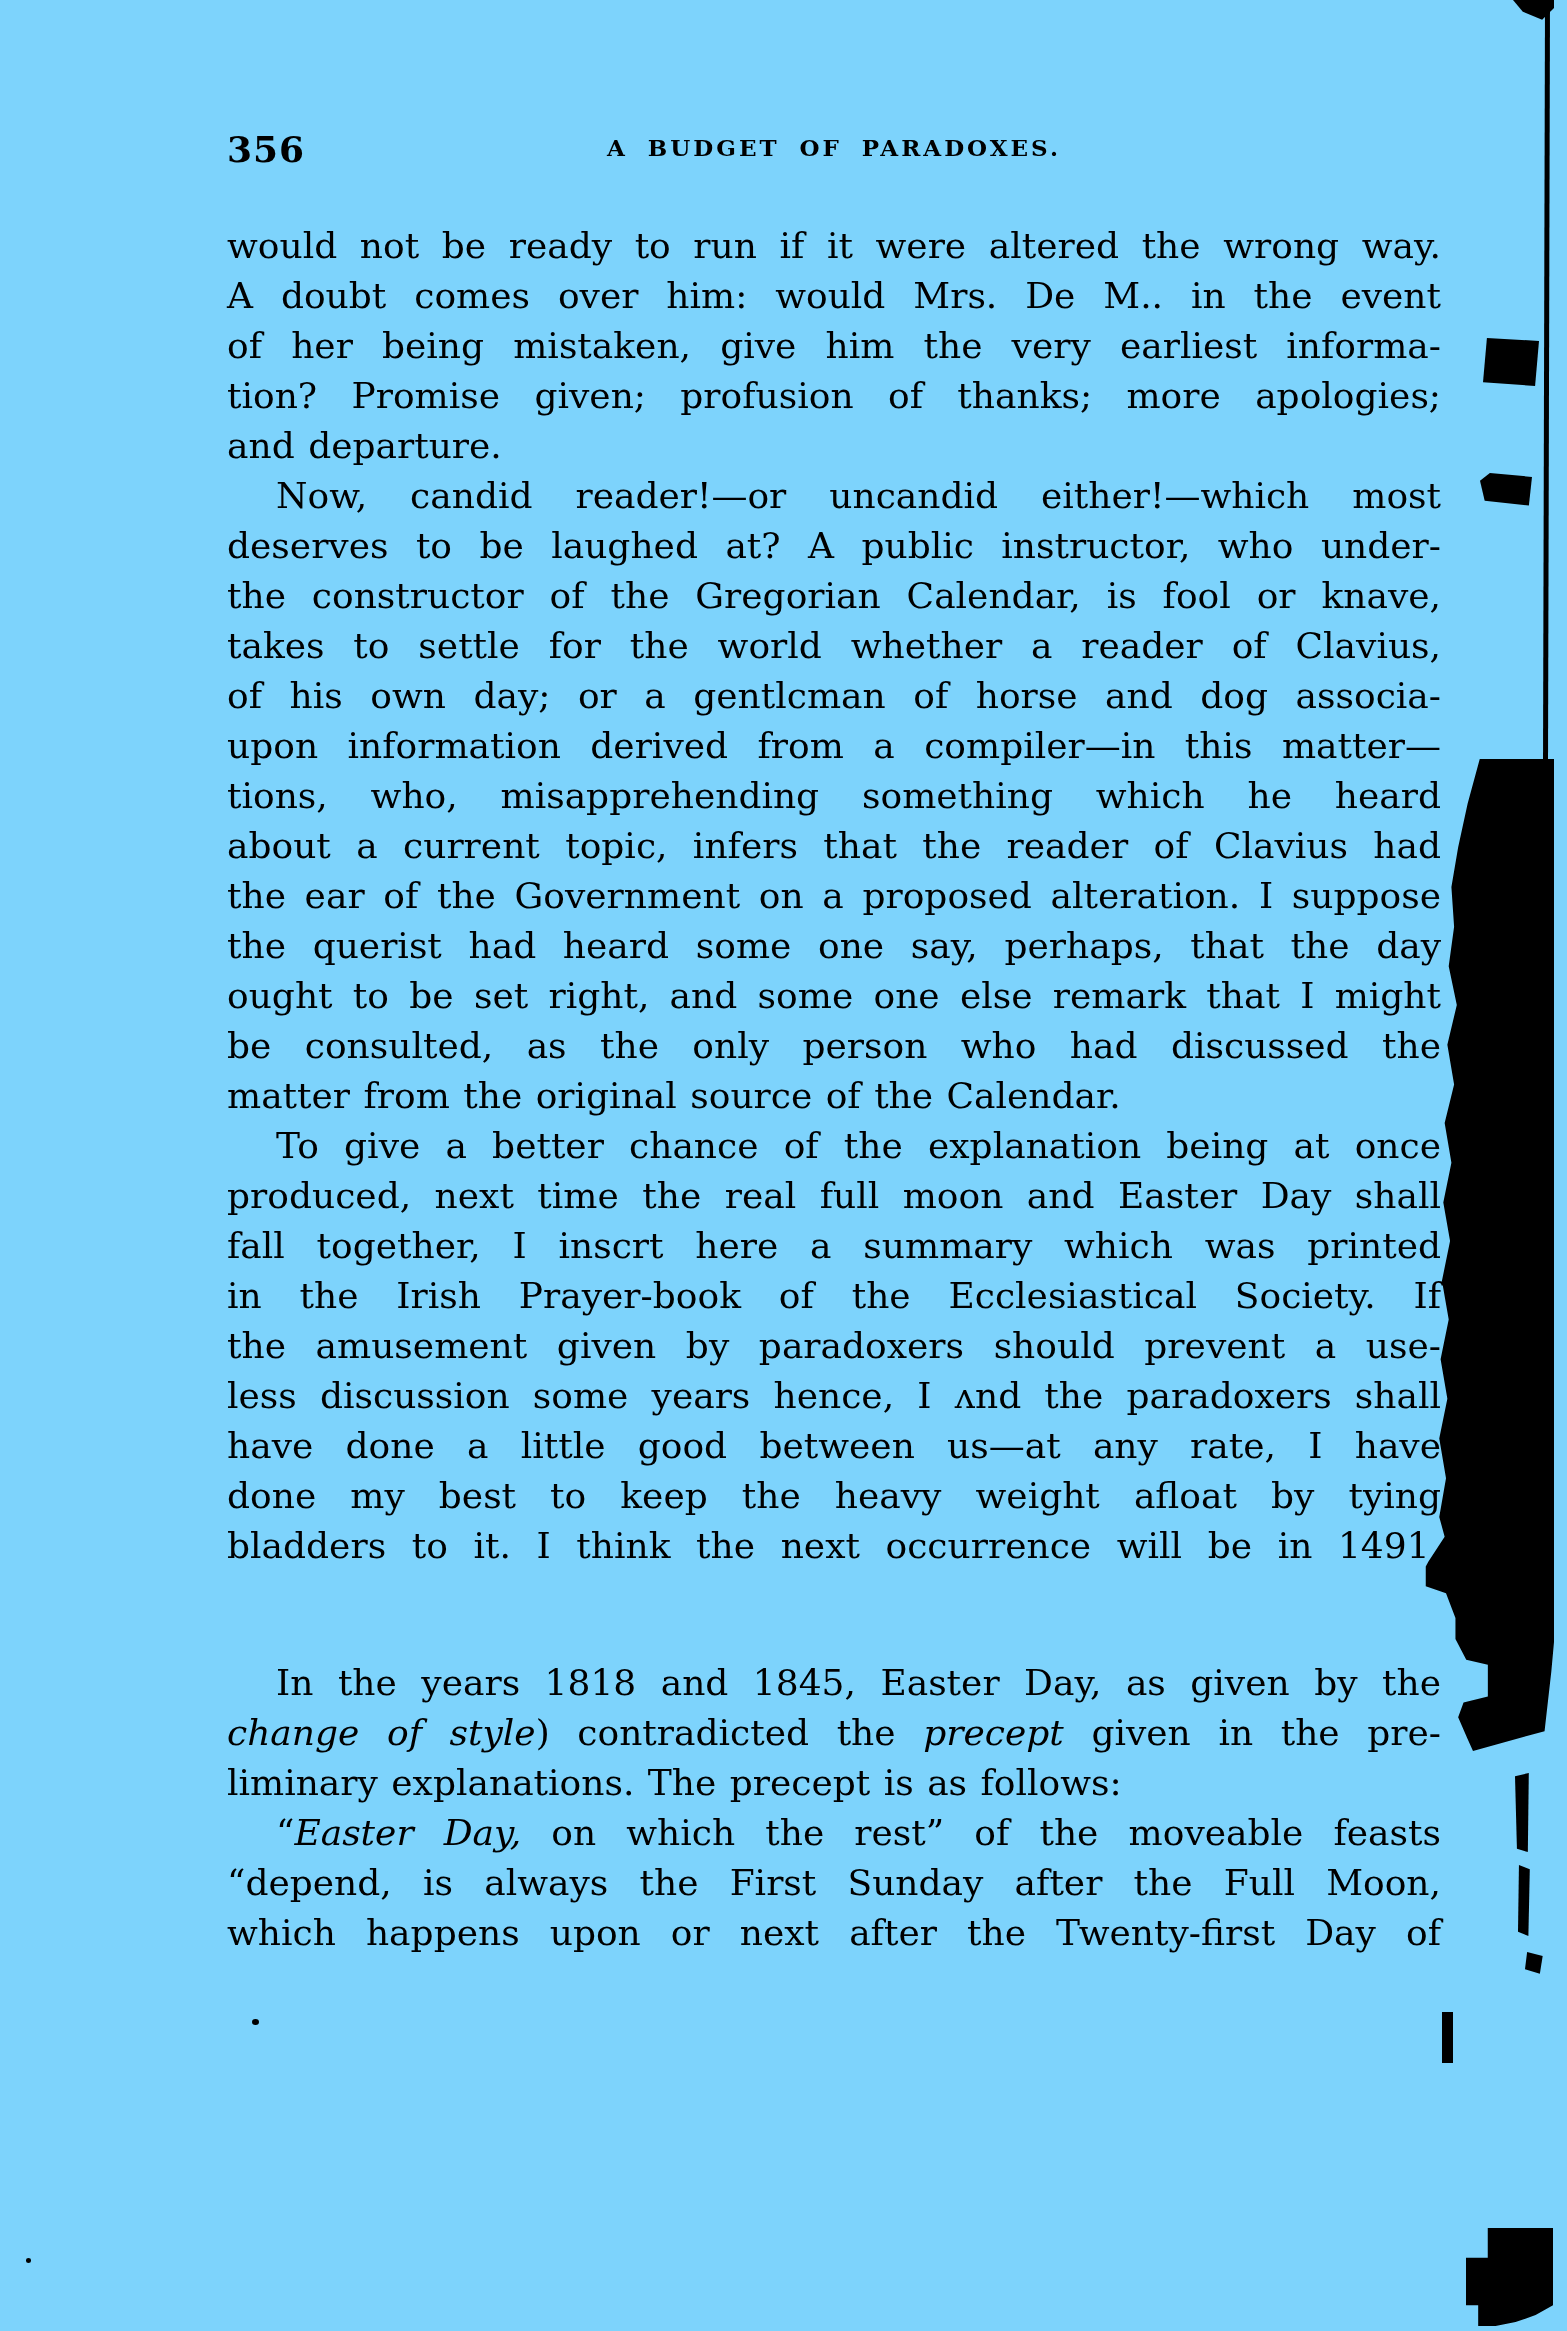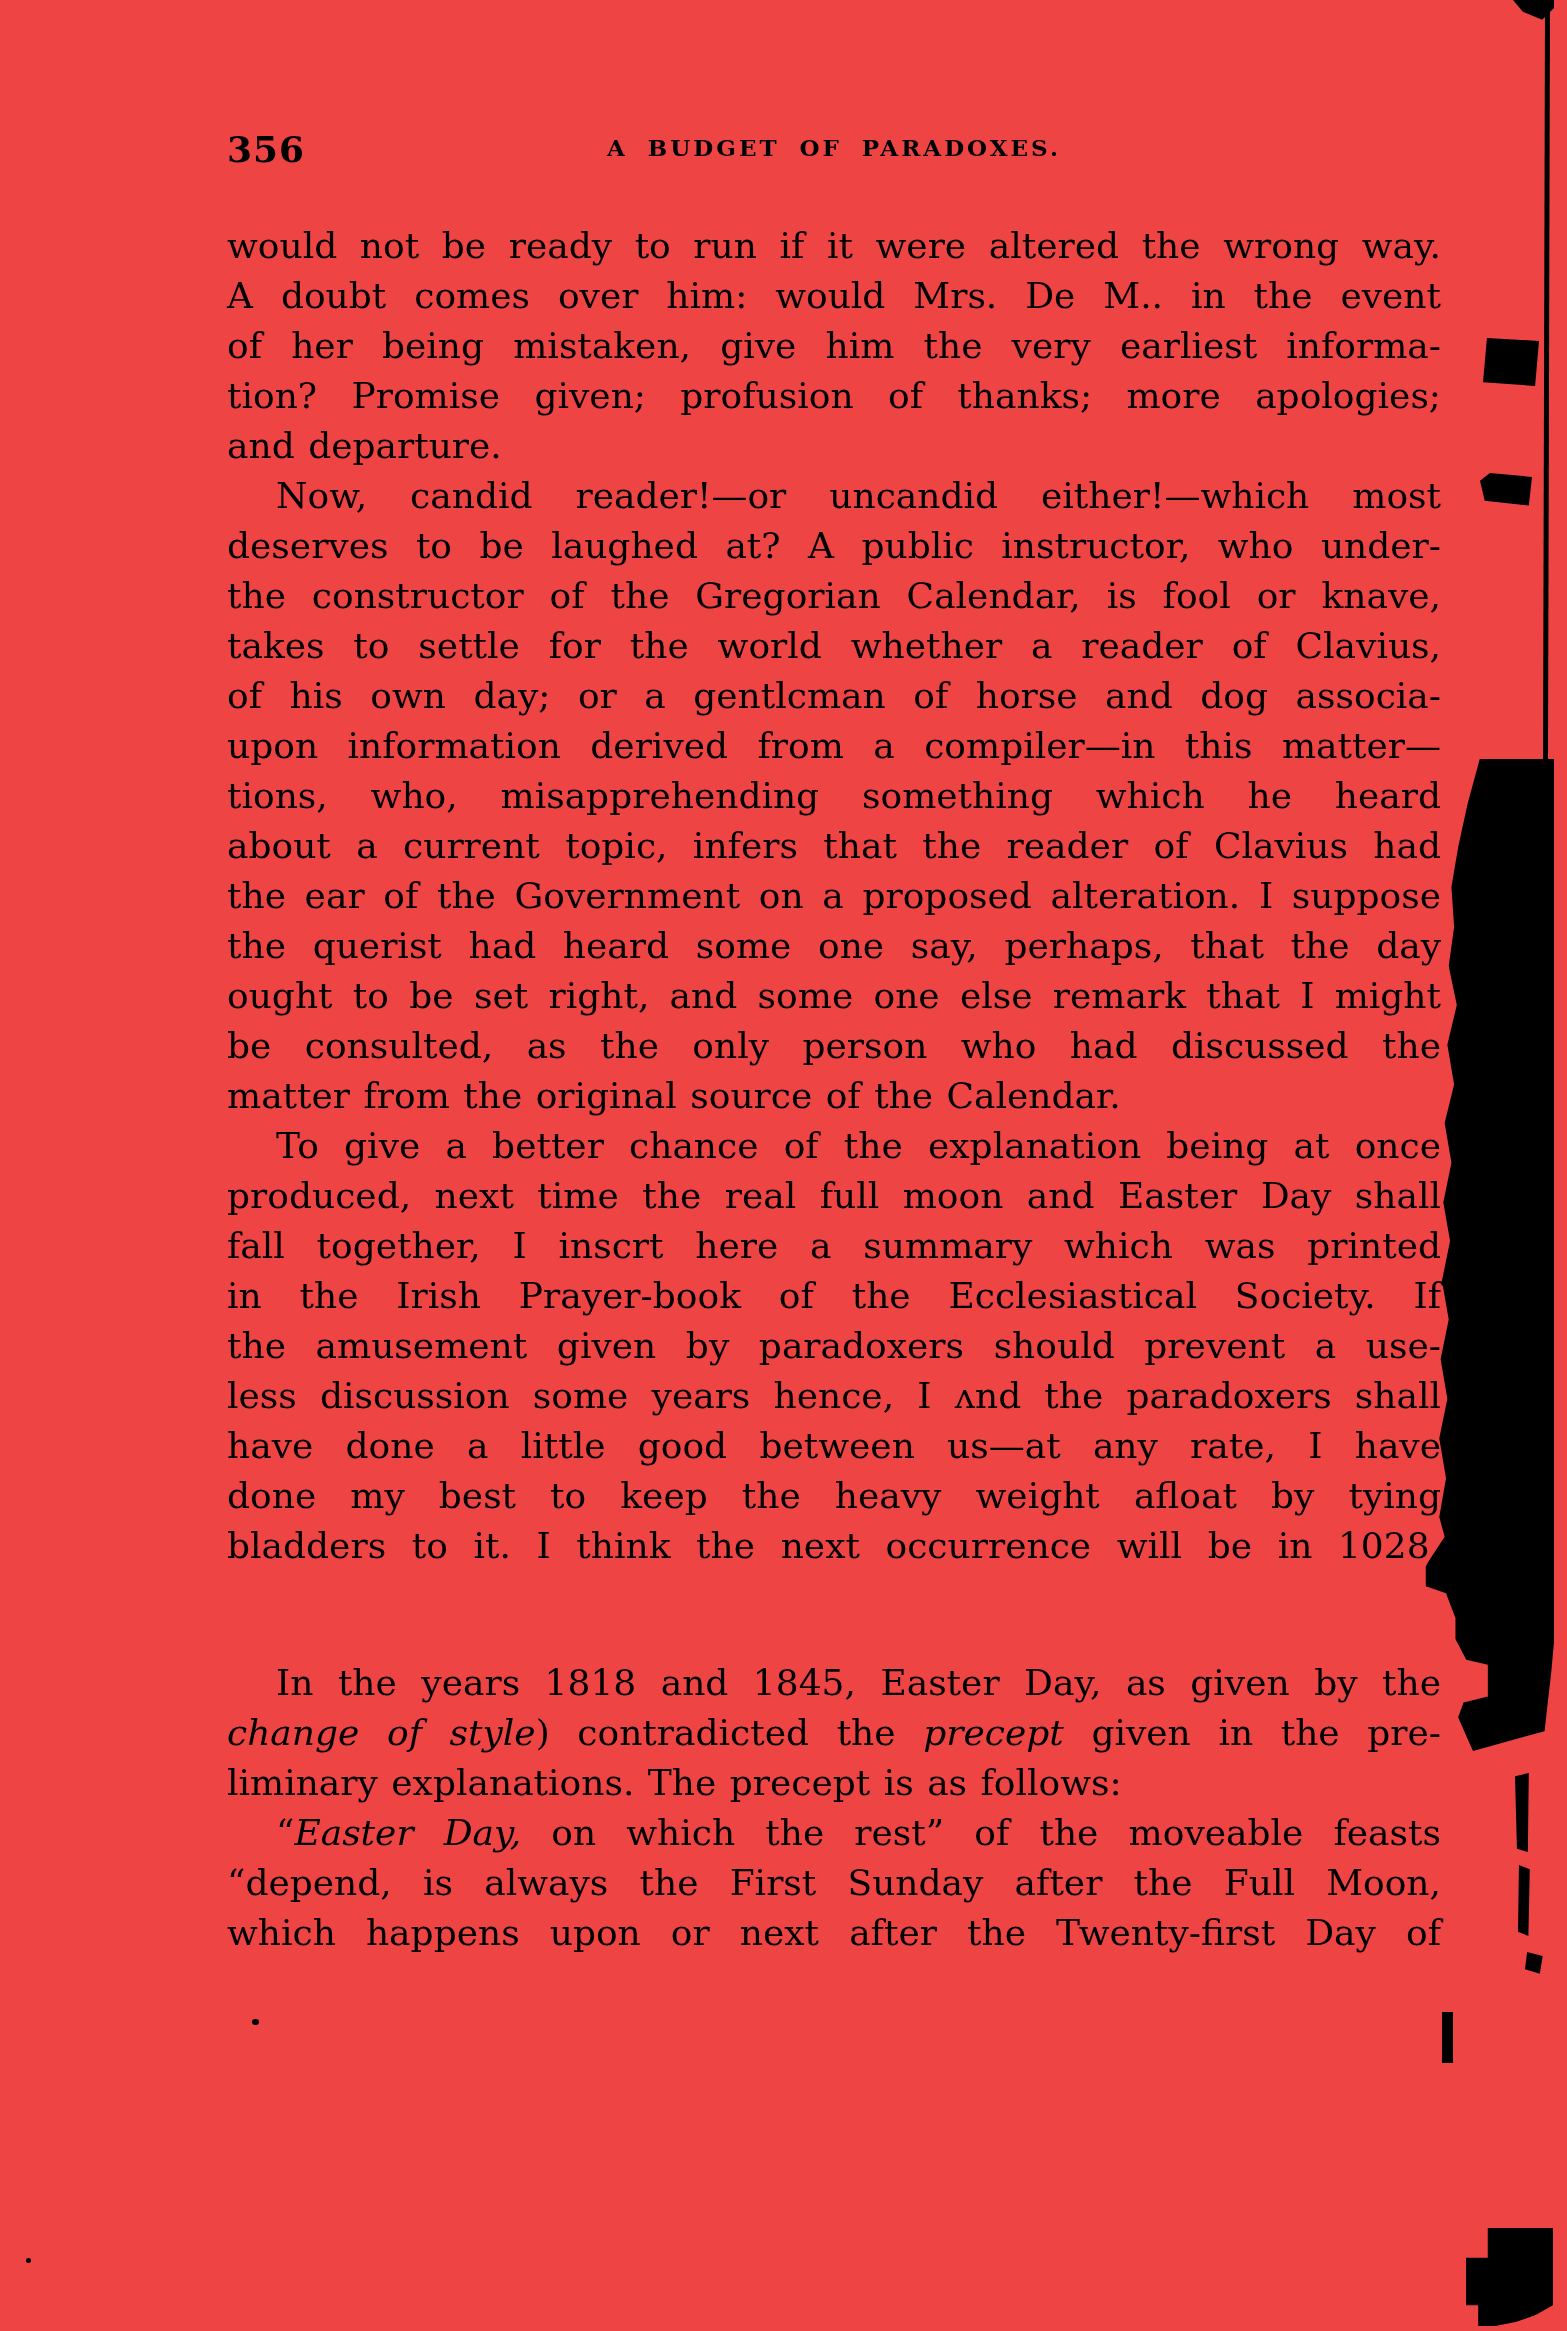--- a/index.html
+++ b/index.html
@@ -1,19 +1,19 @@
 <!DOCTYPE html>
 <html><head>
 <meta charset="utf-8">
 <style>
   html,body{margin:0;padding:0;background:#e8e8e8;}
   #page{
     position:relative;
     width:1567px;height:2332px;
-    background:#ef4444;
+    background:#7dd3fc;
     overflow:hidden;
     font-family:"DejaVu Serif","Liberation Serif",serif;
     color:#000;
   }
   
   #header{position:absolute;left:227px;top:128px;width:1214px;height:43px;}
   #page-number{position:absolute;left:0;top:0;font-size:36px;font-weight:bold;letter-spacing:1px;}
   #running-title{position:absolute;left:0;top:5.9px;width:100%;text-align:center;
     font-size:23px;font-weight:bold;letter-spacing:3px;word-spacing:8.9px;}
   
@@ -102,21 +102,21 @@
       </div>
       <div>
         <div class="line indent"><span>To give a better chance of the explanation being at once</span></div>
         <div class="line"><span>produced, next time the real full moon and Easter Day shall</span></div>
         <div class="line"><span>fall together, I inscrt here a summary which was printed</span></div>
         <div class="line"><span>in the Irish Prayer-book of the Ecclesiastical Society. If</span></div>
         <div class="line"><span>the amusement given by paradoxers should prevent a use-</span></div>
         <div class="line"><span>less discussion some years hence, I ʌnd the paradoxers shall</span></div>
         <div class="line"><span>have done a little good between us—at any rate, I have</span></div>
         <div class="line"><span>done my best to keep the heavy weight afloat by tying</span></div>
-        <div class="line"><span>bladders to it. I think the next occurrence will be in 1028.</span></div>
+        <div class="line"><span>bladders to it. I think the next occurrence will be in 1491.</span></div>
       </div>
     </div>
 
 
   <div id="body-2" class="textcol">
       <div>
         <div class="line indent"><span>In the years 1818 and 1845, Easter Day, as given by the</span></div>
         <div class="line"><span class="it">change of style</span><span>) contradicted the </span><span class="it">precept</span><span> given in the pre-</span></div>
         <div class="line flush"><span>liminary explanations. The precept is as follows:</span></div>
       </div>

